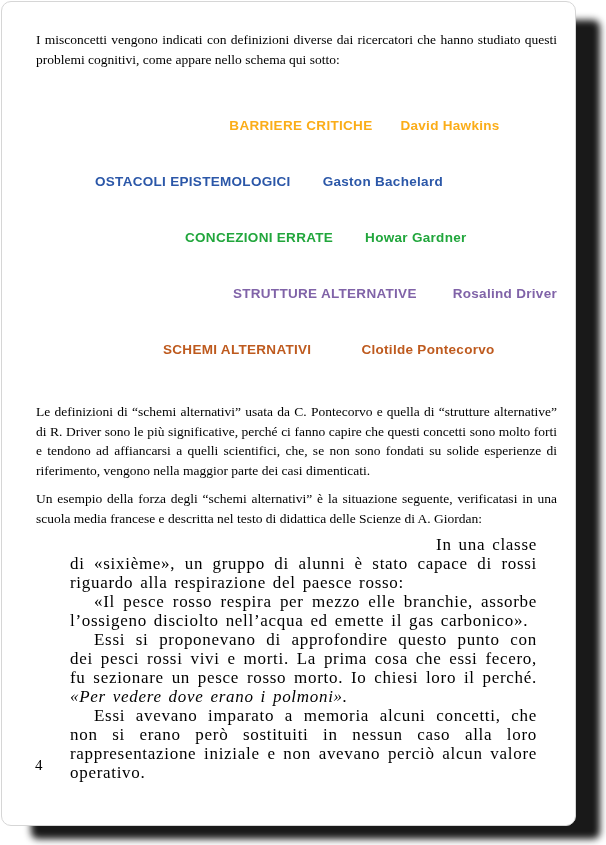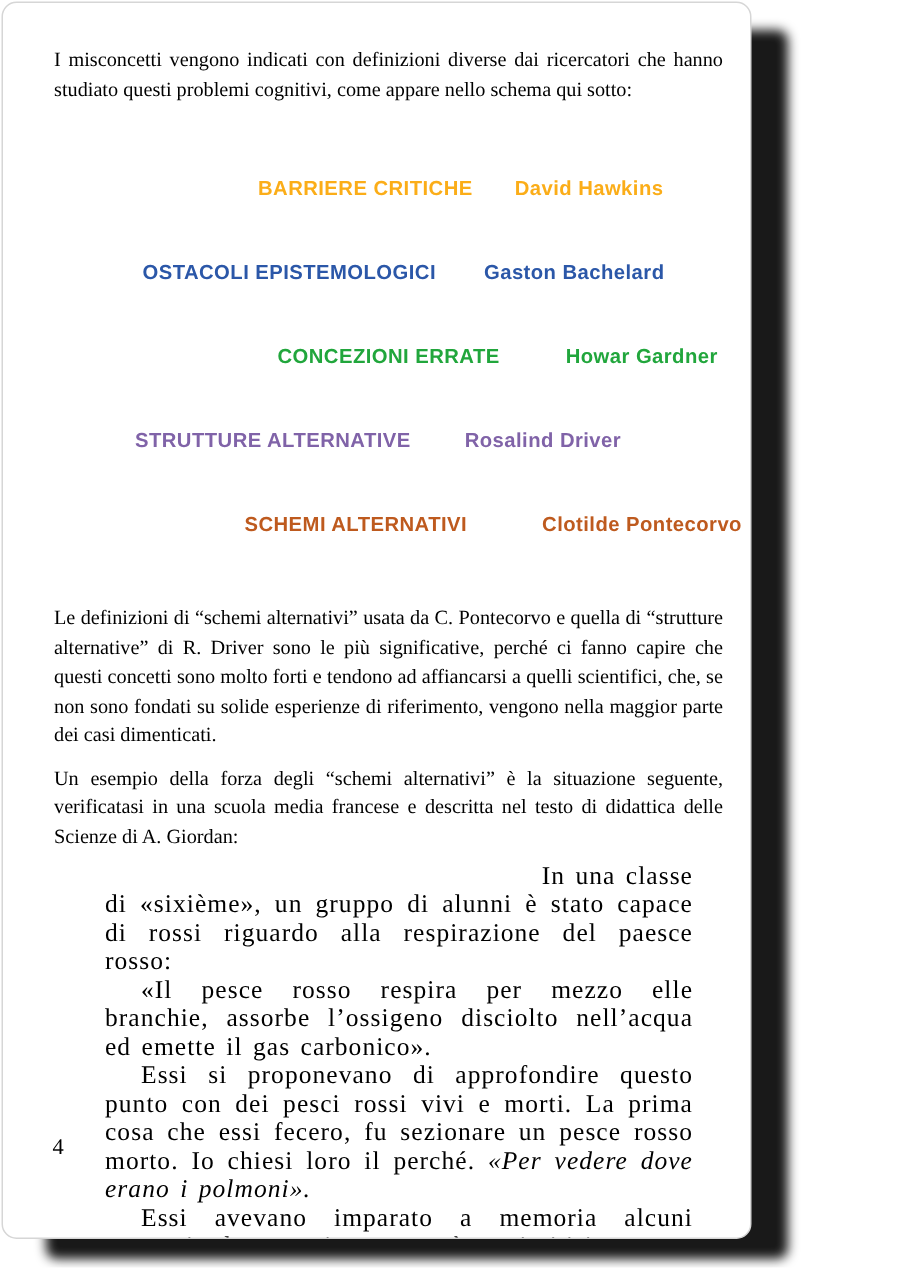--- a/index.html
+++ b/index.html
@@ -13,21 +13,21 @@
   }
   .stage {
     position: relative;
     width: 606px;
     height: 845px;
   }
   .page {
     position: absolute;
     left: 1px;
     top: 1px;
-    width: 500px;
+    width: 575px;
     height: 825px;
     background: #ffffff;
     border: 1px solid #d6d6d6;
     border-radius: 10px;
     box-shadow: 27px 16px 7px -3px rgba(5,5,5,0.92);
     box-sizing: border-box;
     padding: 28px 18px 0 34px;
     overflow: hidden;
   }
   .intro {
@@ -44,24 +44,24 @@
     display: flex;
     align-items: baseline;
     font-family: "Liberation Sans", sans-serif;
     font-weight: bold;
     font-size: 13.5px;
     letter-spacing: 0.3px;
     height: 16px;
     margin-bottom: 40px;
     white-space: nowrap;
   }
-  .scheme-row.r1 { margin-left: 136px; column-gap: 28px; }
+  .scheme-row.r1 { margin-left: 136px; column-gap: 28px; justify-content: center; }
   .scheme-row.r2 { margin-left: 59px;  column-gap: 32px; }
-  .scheme-row.r3 { margin-left: 149px; column-gap: 44px; }
-  .scheme-row.r4 { margin-left: 54px;  column-gap: 36px; }
+  .scheme-row.r3 { margin-left: 149px; column-gap: 32px; }
+  .scheme-row.r4 { margin-left: 54px;  column-gap: 36px; justify-content: flex-end; }
   .scheme-row.r5 { margin-left: 127px; column-gap: 50px; margin-bottom: 0; }
   .para {
     font-size: 13.5px;
     line-height: 19.5px;
     color: #000000;
     text-align: justify;
     margin: 0;
   }
   .para1 { margin-top: 44px; }
   .para2 { margin-top: 9px; }

